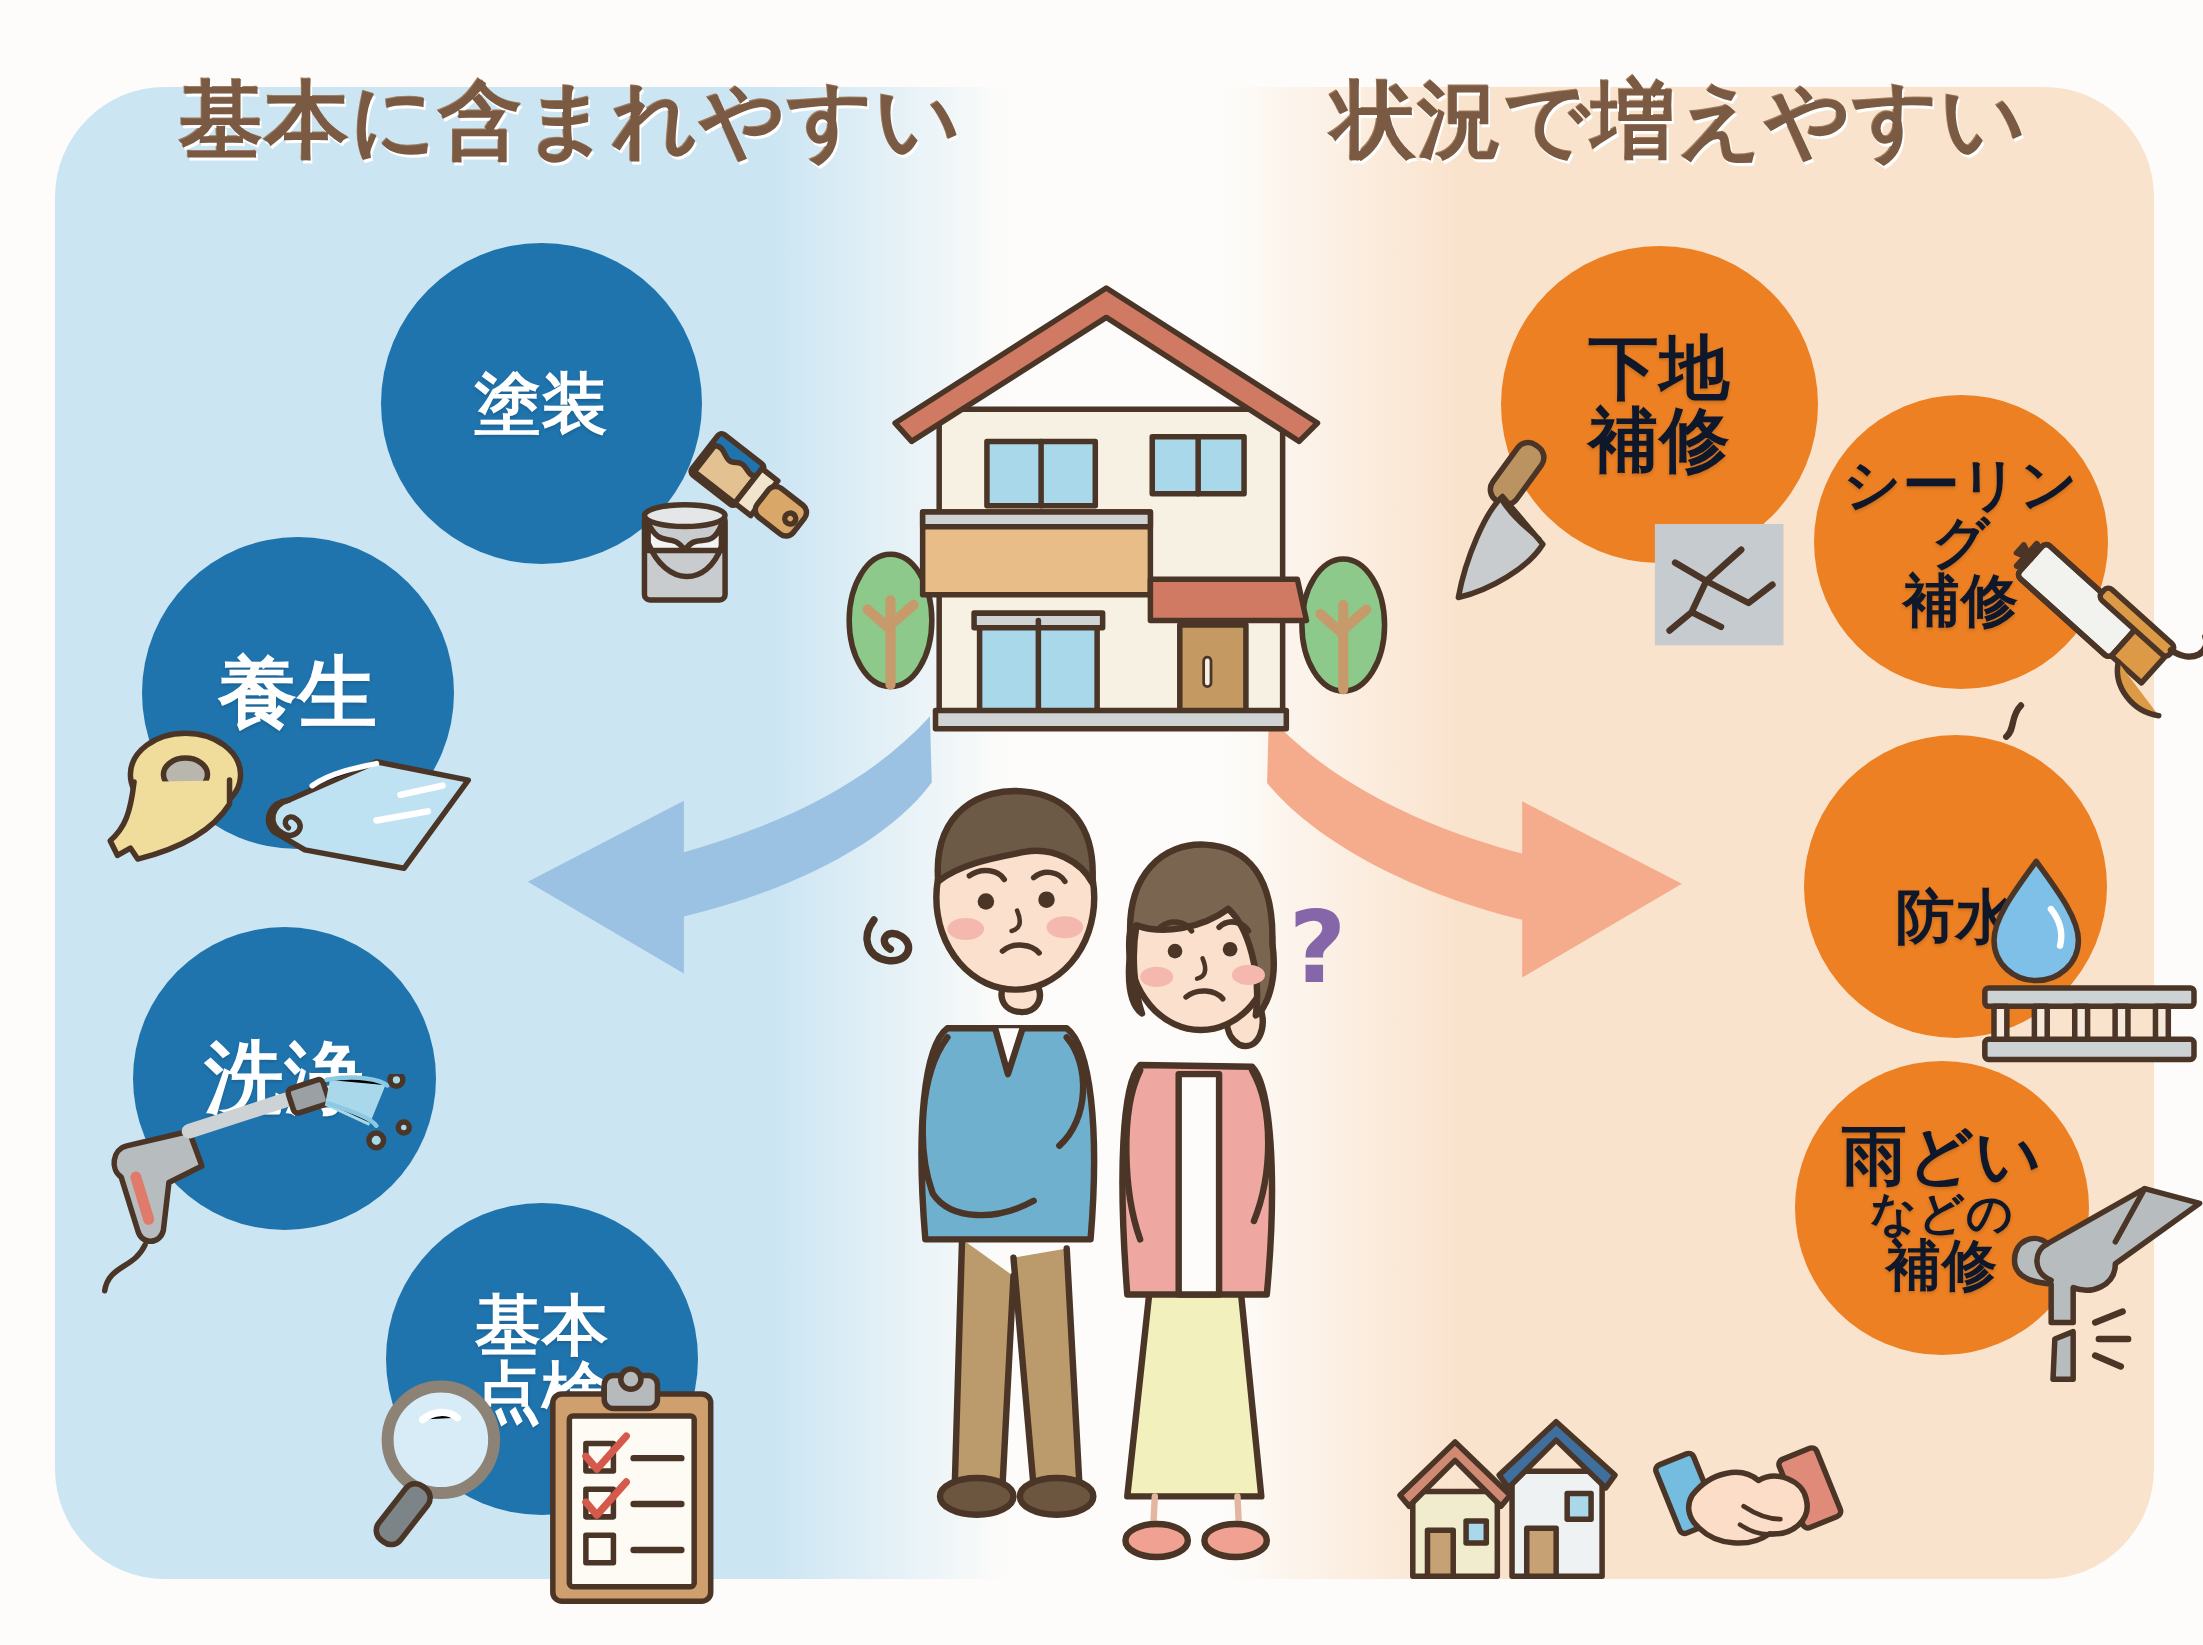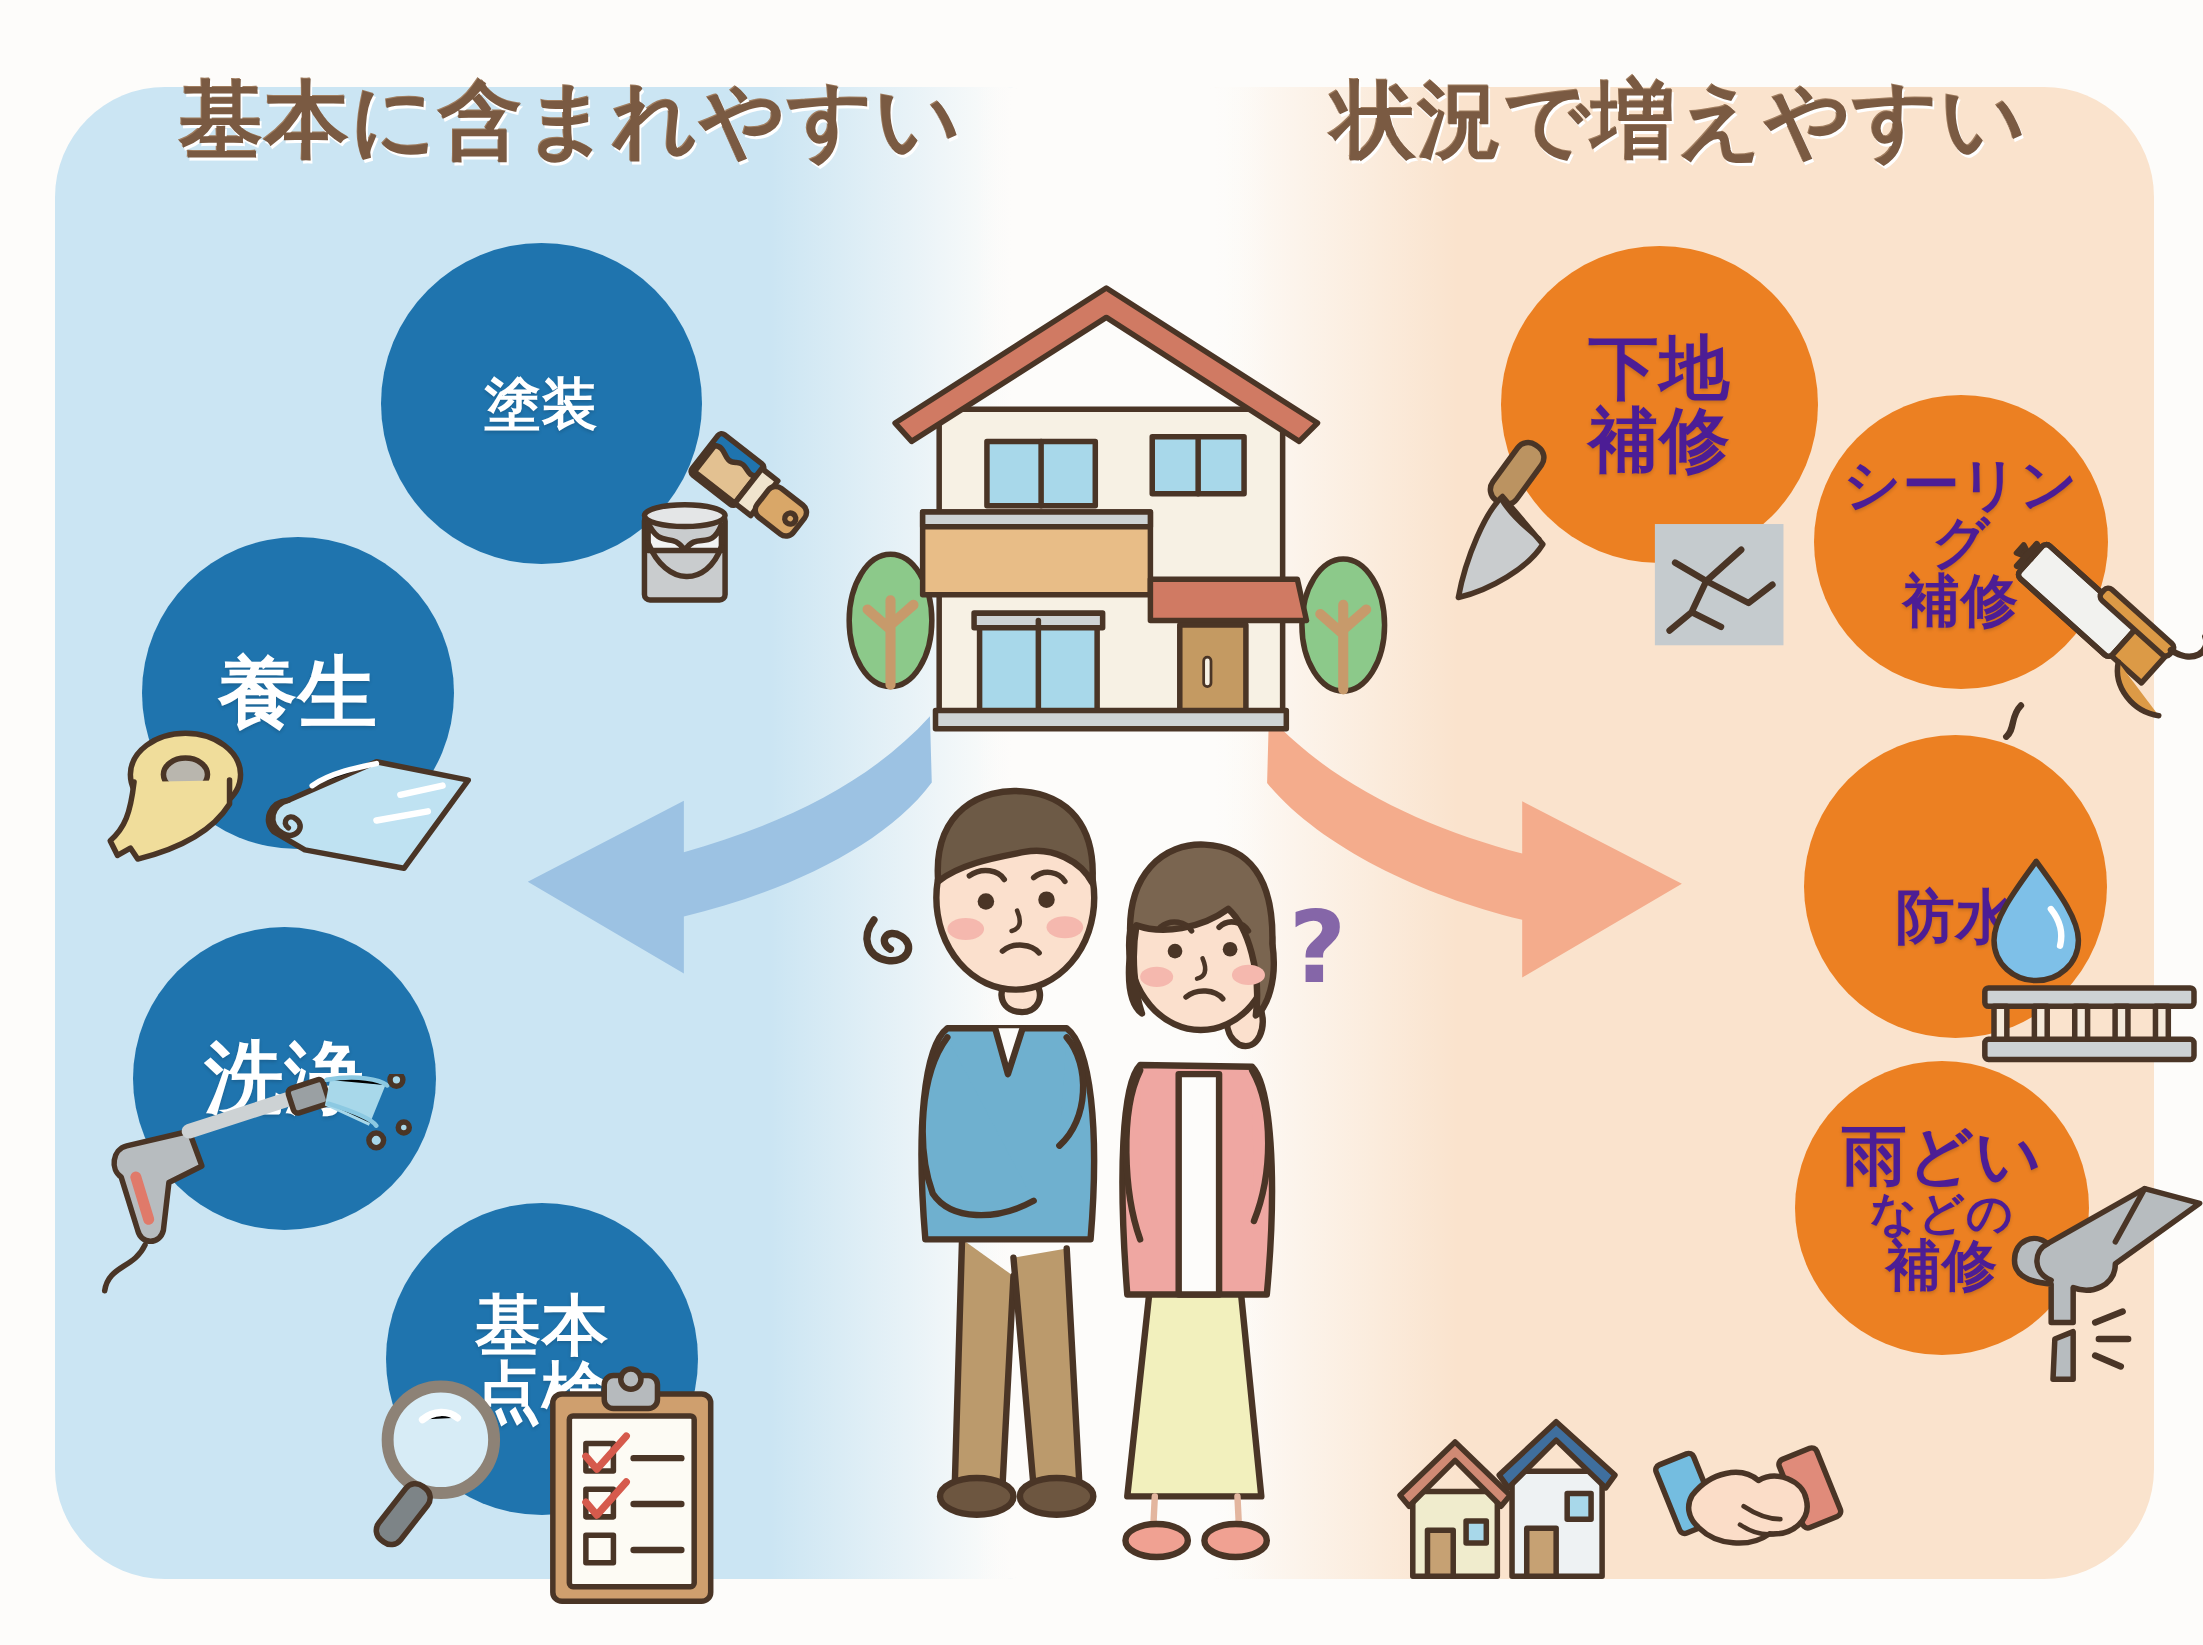--- a/index.html
+++ b/index.html
@@ -59,25 +59,25 @@
     display:flex;align-items:center;justify-content:center;
     text-align:center;z-index:20;
   }
   .bubble .lbl{
     color:#ffffff;font-weight:bold;line-height:1.02;
     text-shadow:0 1.8px 3.7px rgba(0,0,0,.16);
     letter-spacing:0.9px;
   }
   .blue{background:#1f74ae;}
   .orange{background:#ec8022;}
-  .orange .lbl{color:#4c1d95;}
+  .orange .lbl{color:#0f172a;}
 
   
   #b-tosou   {left:381px;  top:243px; width:321px;height:321px;}
-  #b-tosou .lbl{font-size:56px;text-align:center;}
+  #b-tosou .lbl{font-size:66px;text-align:center;}
   #b-youjou  {left:142px;  top:537px; width:312px;height:312px;}
   #b-youjou .lbl{font-size:79px;text-align:center;}
   #b-senjou  {left:133px;  top:927px;width:303px;height:303px;}
   #b-senjou .lbl{font-size:79px;}
   #b-kihon   {left:386px;  top:1203px;width:312px;height:312px;}
   #b-kihon .lbl{font-size:66px;}
 
   
   #b-shitaji {left:1501px; top:246px; width:317px;height:317px;}
   #b-shitaji .lbl{font-size:70px;}

